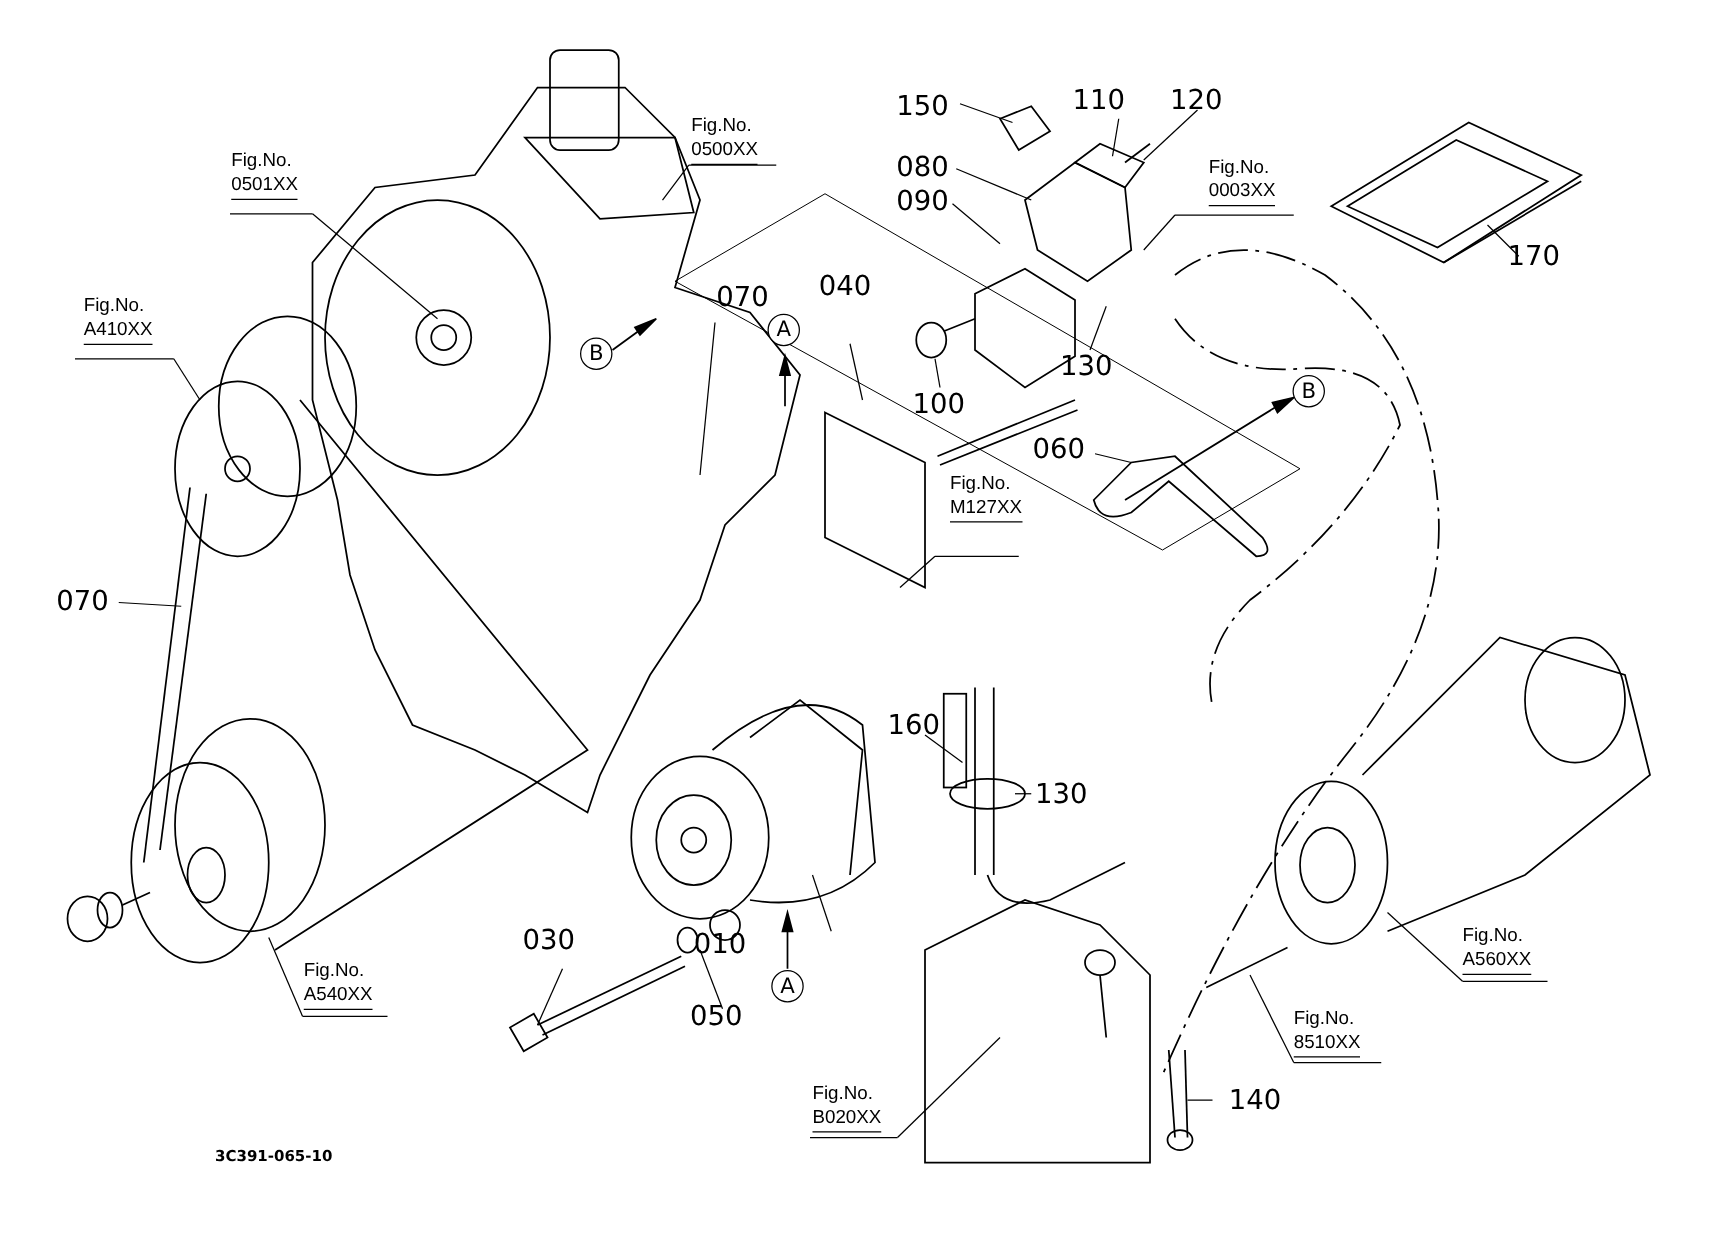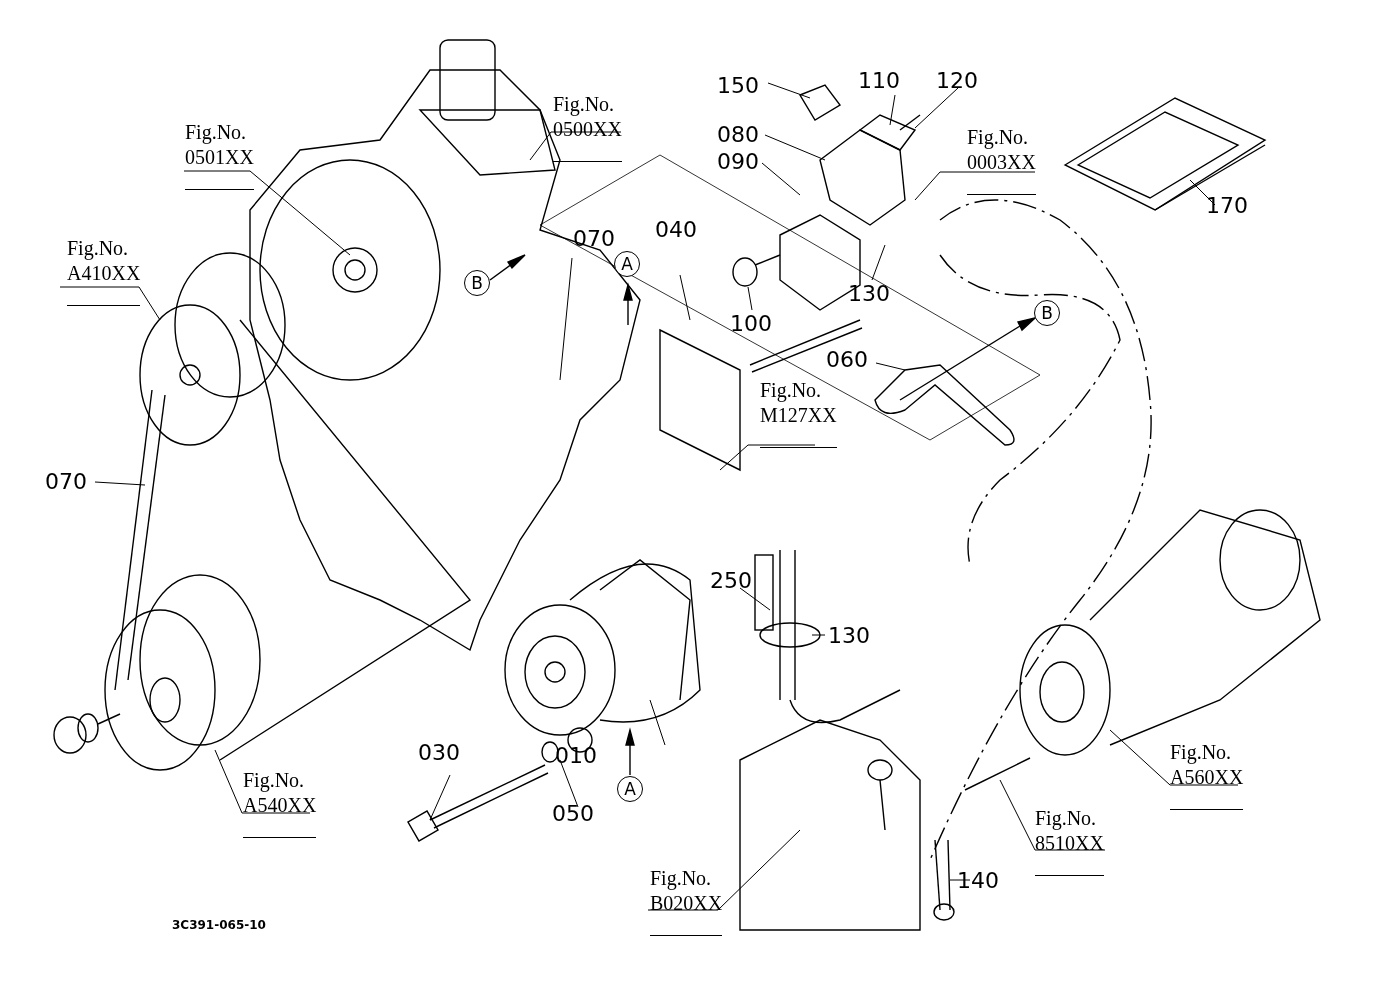--- a/index.html
+++ b/index.html
@@ -1,21 +1,21 @@
 <!DOCTYPE html>
 <html><head>
 <meta charset="utf-8">
 <style>
   html, body { margin: 0; padding: 0; background: #ffffff; }
   body { width: 1379px; height: 1001px; position: relative; overflow: hidden;
          font-family: "Liberation Sans", sans-serif; color: #000; }
   #drawing { position: absolute; left: 0; top: 0; width: 1379px; height: 1001px; }
   .label { position: absolute; font-family: "DejaVu Sans", sans-serif; font-size: 22px; line-height: 1; color: #000; white-space: nowrap; }
-  .fig { position: absolute; font-family: Liberation Serif, serif; font-size: 20px; line-height: 1.25; color: #000; white-space: nowrap; }
-  .fig .code { display: block; border-bottom: 1.5px solid #000; padding-bottom: 19px; }
+  .fig { position: absolute; font-family: Liberation Sans, sans-serif; font-size: 15px; line-height: 1.25; color: #000; white-space: nowrap; }
+  .fig .code { display: block; border-bottom: 1.5px solid #000; padding-bottom: 1px; }
   .circ { position: absolute; width: 24px; height: 24px; border: 1.5px solid #000; border-radius: 50%;
           font-family: "DejaVu Sans", sans-serif; font-size: 17px; text-align: center; line-height: 24px; background: #fff; }
   .docid { position: absolute; font-family: "DejaVu Sans", sans-serif; font-size: 12px; left: 172px; top: 918px; font-weight: bold; }
 </style>
 </head>
 <body>
 
 <svg id="drawing" viewBox="0 0 1379 1001" xmlns="http://www.w3.org/2000/svg">
   <g fill="none" stroke="#000" stroke-width="1.4">
 
@@ -179,23 +179,23 @@
 <div class="label" style="left:655px;top:219px">040</div>
 <div class="label" style="left:826px;top:349px">060</div>
 <div class="label" style="left:45px;top:471px">070</div>
 <div class="label" style="left:717px;top:124px">080</div>
 <div class="label" style="left:717px;top:151px">090</div>
 <div class="label" style="left:730px;top:313px">100</div>
 <div class="label" style="left:858px;top:70px">110</div>
 <div class="label" style="left:936px;top:70px">120</div>
 <div class="label" style="left:848px;top:283px">130</div>
 <div class="label" style="left:828px;top:625px">130</div>
-<div class="label" style="left:957px;top:870px">140</div>
+<div class="label" style="left:983px;top:870px">140</div>
 <div class="label" style="left:717px;top:75px">150</div>
-<div class="label" style="left:710px;top:570px">250</div>
+<div class="label" style="left:710px;top:570px">160</div>
 <div class="label" style="left:1206px;top:195px">170</div>
 
 <div class="fig" style="left:185px;top:120px">
   <span>Fig.No.</span>
   <span class="code">0501XX</span>
 </div>
 <div class="fig" style="left:553px;top:92px">
   <span>Fig.No.</span>
   <span class="code">0500XX</span>
 </div>

